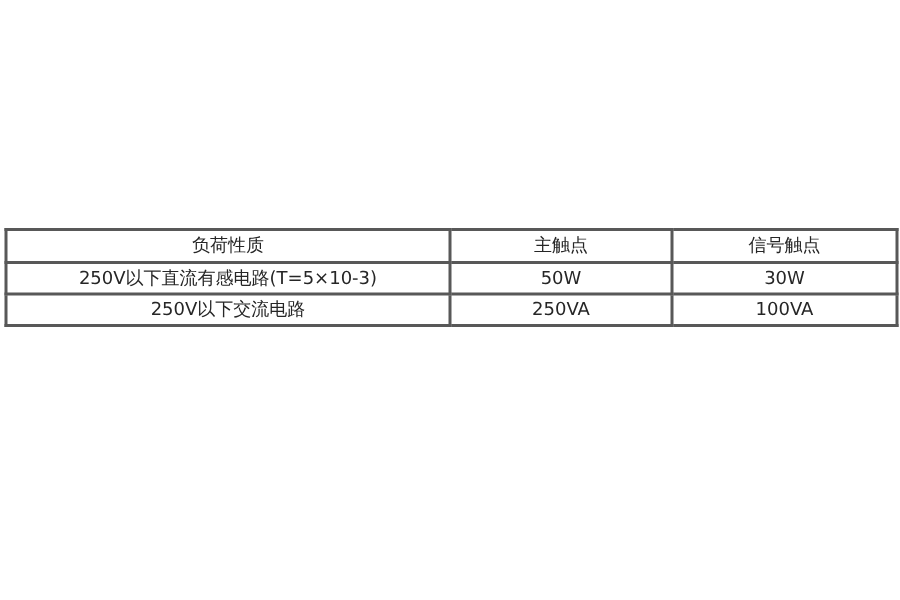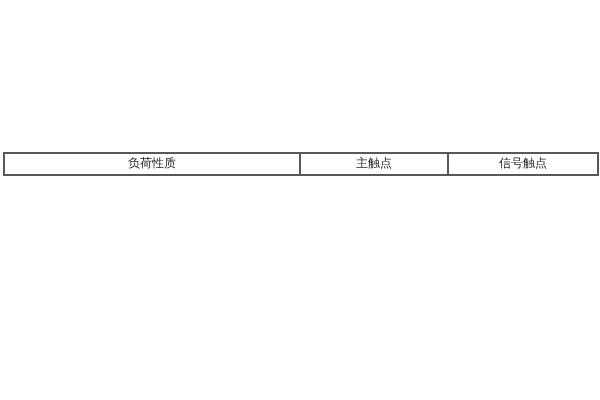--- a/index.html
+++ b/index.html
@@ -56,14 +56,24 @@
     <col class="c-signal">
   </colgroup>
   <thead>
     <tr>
       <th>负荷性质</th>
       <th>主触点</th>
       <th>信号触点</th>
     </tr>
   </thead>
   <tbody>
+    <tr>
+      <td>250V以下直流有感电路(T=5×10-3)</td>
+      <td>50W</td>
+      <td>30W</td>
+    </tr>
+    <tr>
+      <td>250V以下交流电路</td>
+      <td>250VA</td>
+      <td>100VA</td>
+    </tr>
   </tbody>
 </table>
 
 </body></html>

